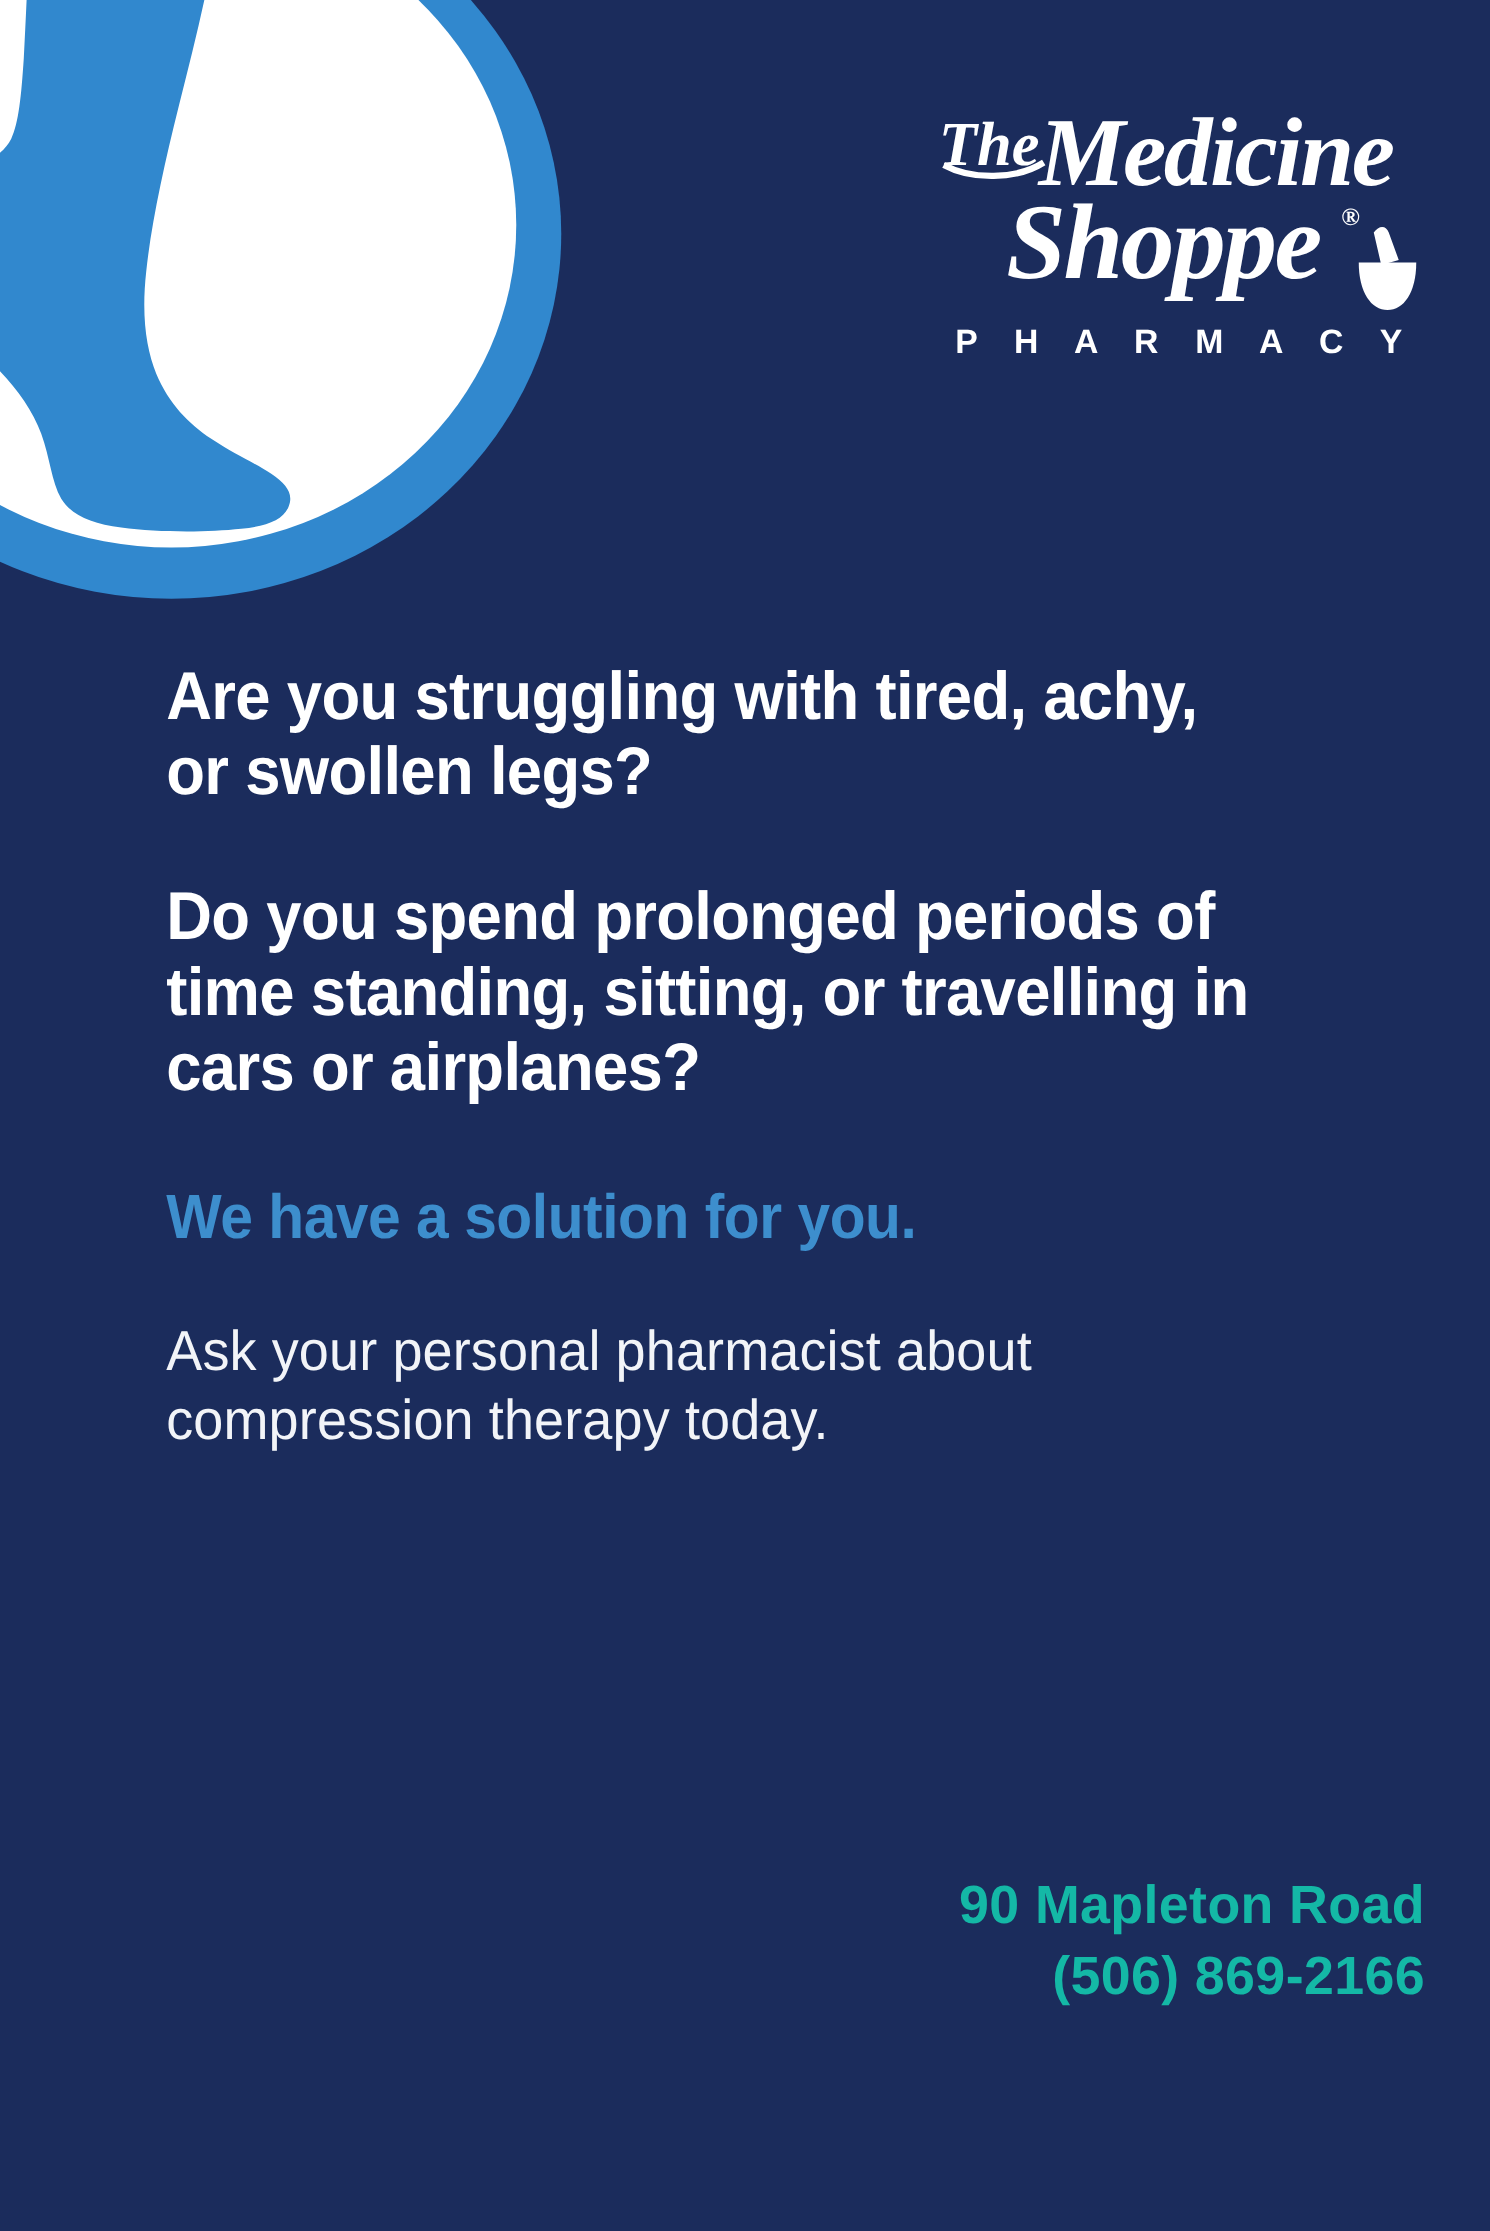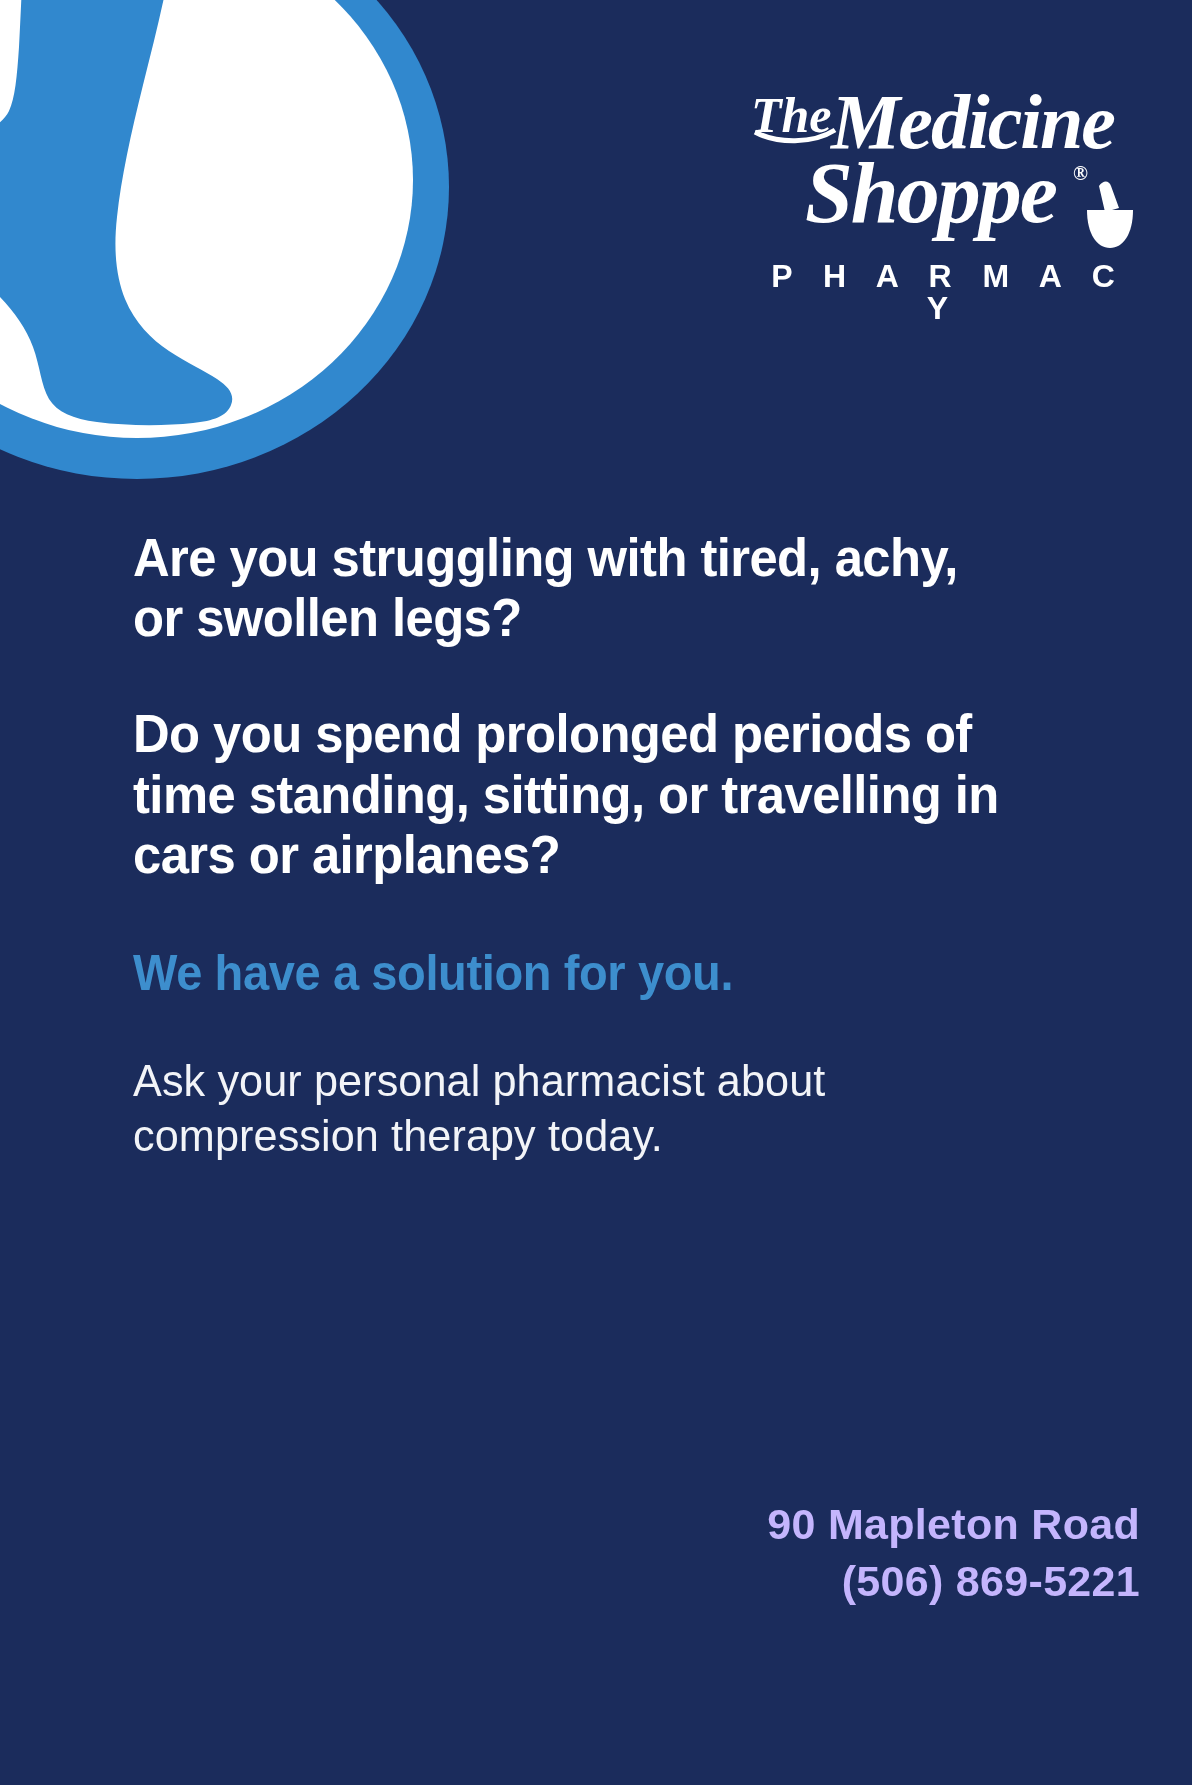--- a/index.html
+++ b/index.html
@@ -52,21 +52,21 @@
     display: block;
     width: 100%;
   }
   .logo-svg-wrap svg { display: block; width: 100%; height: auto; }
 
   .logo-pharmacy {
     margin-top: 6px;
     color: #ffffff;
     font-family: "Liberation Sans", sans-serif;
     font-weight: 700;
-    font-size: 32px;
+    font-size: 27px;
     letter-spacing: 11px;
     text-indent: 11px;
     line-height: 1;
     text-align: center;
   }
 
   
   .copy {
     position: absolute;
     left: 133px;
@@ -111,21 +111,21 @@
     margin: 52px 0 0 0;
   }
 
   
   .address {
     position: absolute;
     right: 52px;
     top: 1496px;
     width: 760px;
     text-align: right;
-    color: #c4b5fd;
+    color: #14b8a6;
     font-family: "Liberation Sans Narrow", "Liberation Sans", sans-serif;
     font-weight: 700;
     font-size: 43px;
     line-height: 1.33;
     letter-spacing: 0.3px;
   }
   .address div { white-space: nowrap; }
 </style>
 </head>
 <body>
@@ -191,16 +191,16 @@
 
   <div class="copy">
     <p class="headline">Are you struggling with tired, achy, or swollen legs?</p>
     <p class="headline">Do you spend prolonged periods of time standing, sitting, or travelling in cars or airplanes?</p>
     <p class="solution">We have a solution for you.</p>
     <p class="subcopy">Ask your personal pharmacist about compression therapy today.</p>
   </div>
 
   <div class="address">
     <div>90 Mapleton Road</div>
-    <div>(506) 869-5221</div>
+    <div>(506) 869-2166</div>
   </div>
 
 </div>
 
 </body></html>

